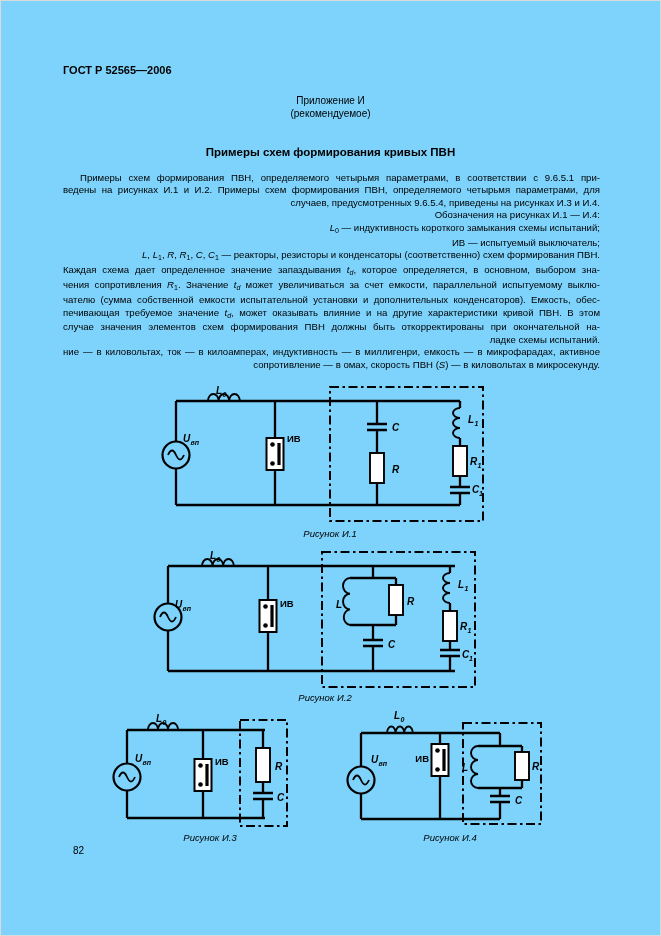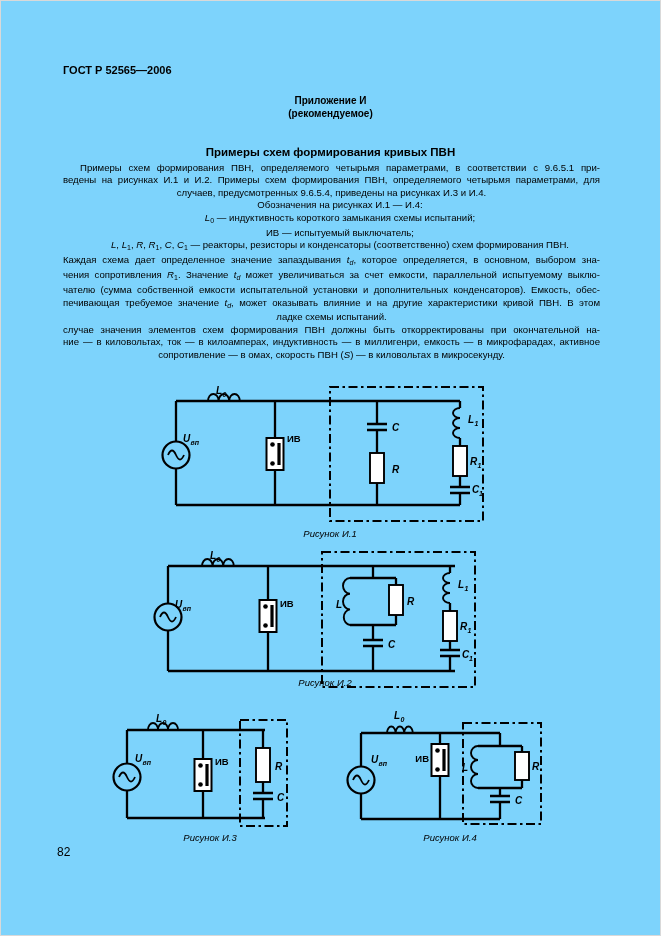--- a/index.html
+++ b/index.html
@@ -1,44 +1,44 @@
 <!DOCTYPE html>
 <html><head>
 <meta charset="utf-8">
 <style>
   html,body{margin:0;padding:0;background:#fff;}
   .page{position:relative;width:661px;height:936px;background:#7dd3fc;color:#000;
         font-family:"Liberation Sans",sans-serif;overflow:hidden;
         box-shadow:inset 0 0 0 1px #d9d9d9;}
   .hdr{position:absolute;left:63px;top:64px;font-size:11px;font-weight:bold;}
   .appblock{position:absolute;left:0;top:95px;width:661px;text-align:center;
-            font-size:10px;font-weight:bold;line-height:12.5px;}
+            font-size:10px;font-weight:normal;line-height:12.5px;}
   .title{position:absolute;left:0;top:146px;width:661px;text-align:center;
          font-size:11.5px;font-weight:bold;}
-  .bodytext{position:absolute;left:63px;top:162px;width:537px;font-size:9.6px;}
-  .line{line-height:12.45px;text-align:center;}
+  .bodytext{position:absolute;left:63px;top:172px;width:537px;font-size:9.6px;}
+  .line{line-height:12.45px;text-align:right;}
   .line.jl{text-align:justify;text-align-last:justify;}
   .line.ind{text-indent:17px;}
   .sg-i{font-style:italic;}
   .sg-s{font-size:7px;vertical-align:-1.5px;}
   .sg-is{font-size:7px;vertical-align:-1.5px;font-style:italic;}
   .fig{position:absolute;}
   .w{fill:none;stroke:#000;stroke-width:2.3;}
   .coil{fill:none;stroke:#000;stroke-width:1.9;}
   .res{fill:#fff;stroke:#000;stroke-width:1.9;}
   .capp{fill:none;stroke:#000;stroke-width:2.7;}
   .dash{fill:none;stroke:#000;stroke-width:2;stroke-dasharray:9 3.5 2.5 3.5;}
   .lb{font-family:"Liberation Sans",sans-serif;font-size:10px;font-weight:bold;
       font-style:italic;fill:#000;stroke:none;}
   .lbs{font-family:"Liberation Sans",sans-serif;font-size:7px;font-weight:bold;
        font-style:italic;fill:#000;stroke:none;}
   .lbu{font-family:"Liberation Sans",sans-serif;font-size:9.5px;font-weight:bold;
        fill:#000;stroke:none;}
   .figcap{position:absolute;font-size:9.5px;text-align:center;font-style:italic;}
-  .pagenum{position:absolute;left:57px;top:845px;font-size:12px;}
+  .pagenum{position:absolute;left:73px;top:845px;font-size:10px;}
 </style>
 </head>
 <body>
 
 <div class="page">
 
   <svg width="0" height="0" style="position:absolute" aria-hidden="true">
     <defs>
       <g id="sym-source">
         <circle r="13.5" fill="none" stroke="#000" stroke-width="2.2"></circle>
@@ -67,22 +67,22 @@
       <div class="line jl"><span>ведены на рисунках И.1 и И.2. Примеры схем формирования ПВН, определяемого четырьмя параметрами, для</span></div>
       <div class="line"><span>случаев, предусмотренных 9.6.5.4, приведены на рисунках И.3 и И.4.</span></div>
       <div class="line ind"><span>Обозначения на рисунках И.1 — И.4:</span></div>
       <div class="line ind"><span class="sg-i">L</span><span class="sg-s">0</span><span> — индуктивность короткого замыкания схемы испытаний;</span></div>
       <div class="line ind"><span>ИВ — испытуемый выключатель;</span></div>
       <div class="line ind"><span class="sg-i">L</span><span>, </span><span class="sg-i">L</span><span class="sg-s">1</span><span>, </span><span class="sg-i">R</span><span>, </span><span class="sg-i">R</span><span class="sg-s">1</span><span>, </span><span class="sg-i">C</span><span>, </span><span class="sg-i">C</span><span class="sg-s">1</span><span> — реакторы, резисторы и конденсаторы (соответственно) схем формирования ПВН.</span></div>
       <div class="line jl"><span>Каждая схема дает определенное значение запаздывания </span><span class="sg-i">t</span><span class="sg-is">d</span><span>, которое определяется, в основном, выбором зна-</span></div>
       <div class="line jl"><span>чения сопротивления </span><span class="sg-i">R</span><span class="sg-s">1</span><span>. Значение </span><span class="sg-i">t</span><span class="sg-is">d</span><span> может увеличиваться за счет емкости, параллельной испытуемому выклю-</span></div>
       <div class="line jl"><span>чателю (сумма собственной емкости испытательной установки и дополнительных конденсаторов). Емкость, обес-</span></div>
       <div class="line jl"><span>печивающая требуемое значение </span><span class="sg-i">t</span><span class="sg-is">d</span><span>, может оказывать влияние и на другие характеристики кривой ПВН. В этом</span></div>
+      <div class="line jl"><span>случае значения элементов схем формирования ПВН должны быть откорректированы при окончательной на-</span></div>
       <div class="line"><span>ладке схемы испытаний.</span></div>
-      <div class="line jl"><span>случае значения элементов схем формирования ПВН должны быть откорректированы при окончательной на-</span></div>
       <div class="line jl"><span>ние — в киловольтах, ток — в килоамперах, индуктивность — в миллигенри, емкость — в микрофарадах, активное</span></div>
       <div class="line"><span>сопротивление — в омах, скорость ПВН (</span><span class="sg-i">S</span><span>) — в киловольтах в микросекунду.</span></div>
     </div>
 
   <svg class="fig" style="left:155px;top:380px" width="350" height="150" viewBox="0 0 350 150">
     <rect class="dash" x="175" y="7" width="153" height="134"></rect>
     <path class="w" d="M21,21 H305 M21,125 H305 M21,21 V62 M21,88 V125 M120,21 V125
              M222,21 V44 M222,50 V73 M222,103 V125
              M305,21 V28 M305,58 V66 M305,96 V107 M305,113 V125"></path>
     <path class="coil" d="M53,21 a5.3,7 0 0 1 10.6,0 a5.3,7 0 0 1 10.6,0 a5.3,7 0 0 1 10.6,0"></path>
@@ -132,21 +132,21 @@
     <text class="lb" x="186" y="63">L</text>
     <text class="lb" x="257" y="60">R</text>
     <text class="lb" x="238" y="103">C</text>
     <text class="lb" x="308" y="43">L</text>
     <text class="lbs" x="314.5" y="46">1</text>
     <text class="lb" x="310" y="85">R</text>
     <text class="lbs" x="317.5" y="88">1</text>
     <text class="lb" x="312" y="113">C</text>
     <text class="lbs" x="319" y="116">1</text>
   </svg>
-  <div class="figcap" style="left:150px;top:677px;width:350px">Рисунок И.2</div>
+  <div class="figcap" style="left:150px;top:692px;width:350px">Рисунок И.2</div>
 
   <svg class="fig" style="left:105px;top:698px" width="210" height="140" viewBox="0 0 210 140">
     <rect class="dash" x="135" y="22" width="47" height="106"></rect>
     <path class="w" d="M22,32 H160 M22,120 H160 M22,32 V66 M22,93 V120 M98,32 V120
              M158,32 V50 M158,84 V95 M158,101 V120"></path>
     <path class="coil" d="M43,32 a5,7 0 0 1 10,0 a5,7 0 0 1 10,0 a5,7 0 0 1 10,0"></path>
     <use href="#sym-source" transform="translate(22,79)"></use>
     <use href="#sym-breaker" transform="translate(98,77)"></use>
     <rect class="res" x="151" y="50" width="14" height="34"></rect>
     <path class="capp" d="M148,95 H168 M148,101 H168"></path>

